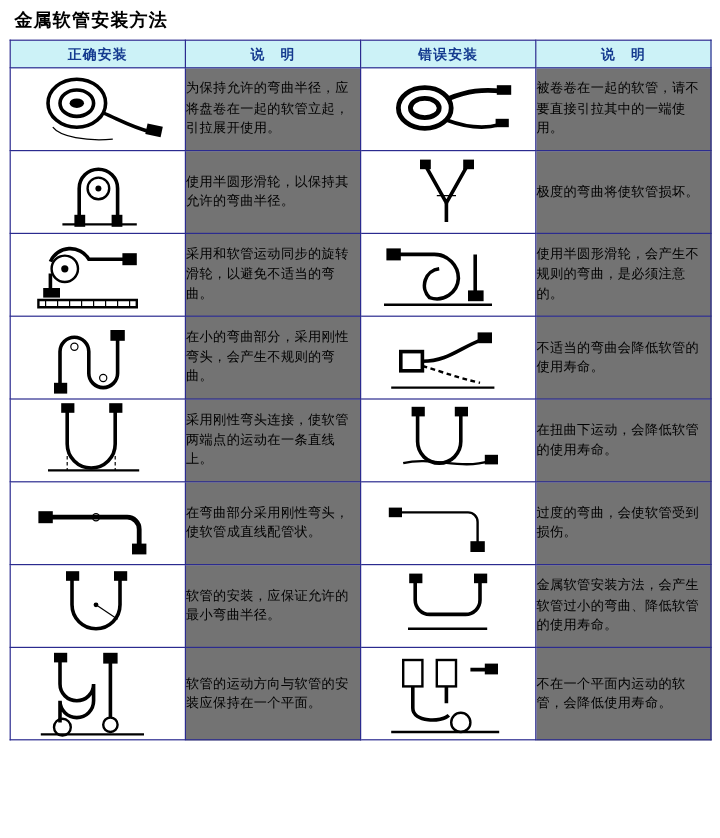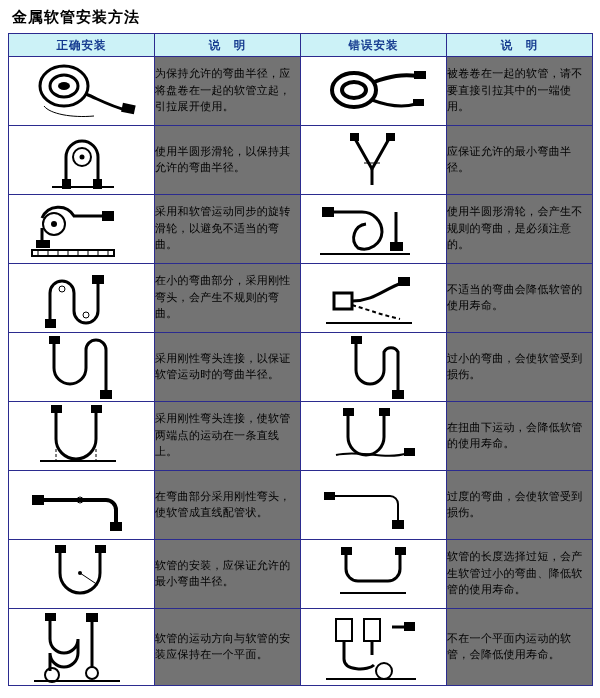--- a/index.html
+++ b/index.html
@@ -141,21 +141,21 @@
           <span class="svgwrap">
             <svg width="120" height="62" viewBox="0 0 120 62">
               <path d="M40 8 L58 40 L76 8" fill="none" stroke="#000" stroke-width="3"></path>
               <path d="M58 40 L58 56" fill="none" stroke="#000" stroke-width="3"></path>
               <rect x="36" y="4" width="9" height="8" fill="#000"></rect>
               <rect x="72" y="4" width="9" height="8" fill="#000"></rect>
               <path d="M50 34 L66 34" stroke="#000" stroke-width="1"></path>
             </svg>
           </span>
         </td>
-        <td class="txt">应保证允许的最小弯曲半径。</td>
+        <td class="txt">极度的弯曲将使软管损坏。</td>
       </tr>
 
       <tr>
         <td class="img">
           <span class="svgwrap">
             <svg width="128" height="62" viewBox="0 0 128 62">
               <path d="M24 20 A18 18 0 0 1 56 18 L86 18" fill="none" stroke="#000" stroke-width="3"></path>
               <circle cx="36" cy="26" r="11" fill="none" stroke="#000" stroke-width="2"></circle>
               <circle cx="36" cy="26" r="3" fill="#000"></circle>
               <path d="M24 30 L24 44" stroke="#000" stroke-width="3"></path>
@@ -208,43 +208,20 @@
               <path d="M40 34 C62 34, 72 22, 90 16" fill="none" stroke="#000" stroke-width="3"></path>
               <rect x="86" y="10" width="12" height="9" fill="#000"></rect>
               <path d="M40 38 C60 44, 70 48, 88 52" fill="none" stroke="#000" stroke-width="2" stroke-dasharray="4 3"></path>
               <line x1="14" y1="56" x2="100" y2="56" stroke="#000" stroke-width="2"></line>
             </svg>
           </span>
         </td>
         <td class="txt">不适当的弯曲会降低软管的使用寿命。</td>
       </tr>
 
-      <tr>
-        <td class="img">
-          <span class="svgwrap">
-            <svg width="124" height="66" viewBox="0 0 124 66">
-              <path d="M34 6 L34 34 A16 16 0 0 0 66 34 L66 16" fill="none" stroke="#000" stroke-width="3"></path>
-              <path d="M66 16 A10 10 0 0 1 86 16 L86 60" fill="none" stroke="#000" stroke-width="3"></path>
-              <rect x="29" y="2" width="11" height="8" fill="#000"></rect>
-              <rect x="80" y="56" width="12" height="9" fill="#000"></rect>
-            </svg>
-          </span>
-        </td>
-        <td class="txt">采用刚性弯头连接，以保证软管运动时的弯曲半径。</td>
-        <td class="img">
-          <span class="svgwrap">
-            <svg width="124" height="66" viewBox="0 0 124 66">
-              <path d="M44 6 L44 36 A14 14 0 0 0 72 36 L72 18 A8 8 0 0 1 86 18 L86 60" fill="none" stroke="#000" stroke-width="3"></path>
-              <rect x="39" y="2" width="11" height="8" fill="#000"></rect>
-              <rect x="80" y="56" width="12" height="9" fill="#000"></rect>
-            </svg>
-          </span>
-        </td>
-        <td class="txt">过小的弯曲，会使软管受到损伤。</td>
-      </tr>
 
       <tr>
         <td class="img">
           <span class="svgwrap">
             <svg width="124" height="66" viewBox="0 0 124 66">
               <path d="M36 6 L36 36 A20 20 0 0 0 76 36 L76 6" fill="none" stroke="#000" stroke-width="3"></path>
               <rect x="31" y="2" width="11" height="8" fill="#000"></rect>
               <rect x="71" y="2" width="11" height="8" fill="#000"></rect>
               <line x1="20" y1="58" x2="96" y2="58" stroke="#000" stroke-width="2"></line>
               <line x1="36" y1="46" x2="36" y2="58" stroke="#000" stroke-width="1" stroke-dasharray="3 2"></line>
@@ -307,21 +284,21 @@
         <td class="img">
           <span class="svgwrap">
             <svg width="124" height="62" viewBox="0 0 124 62">
               <path d="M34 8 L34 26 A12 12 0 0 0 46 38 L76 38 A12 12 0 0 0 88 26 L88 8" fill="none" stroke="#000" stroke-width="3"></path>
               <rect x="29" y="4" width="11" height="8" fill="#000"></rect>
               <rect x="83" y="4" width="11" height="8" fill="#000"></rect>
               <path d="M28 50 L94 50" stroke="#000" stroke-width="2"></path>
             </svg>
           </span>
         </td>
-        <td class="txt">软管的长度选择过短，会产生软管过小的弯曲、降低软管的使用寿命。</td>
+        <td class="txt">金属软管安装方法，会产生软管过小的弯曲、降低软管的使用寿命。</td>
       </tr>
 
       <tr>
         <td class="img">
           <span class="svgwrap">
             <svg width="124" height="76" viewBox="0 0 124 76">
               <path d="M30 8 L30 30 A14 14 0 0 0 58 30 L58 44 A14 14 0 0 1 30 44 L30 62" fill="none" stroke="#000" stroke-width="3"></path>
               <rect x="25" y="4" width="11" height="8" fill="#000"></rect>
               <circle cx="32" cy="66" r="7" fill="none" stroke="#000" stroke-width="2"></circle>
               <path d="M72 8 L72 58" stroke="#000" stroke-width="3"></path>

